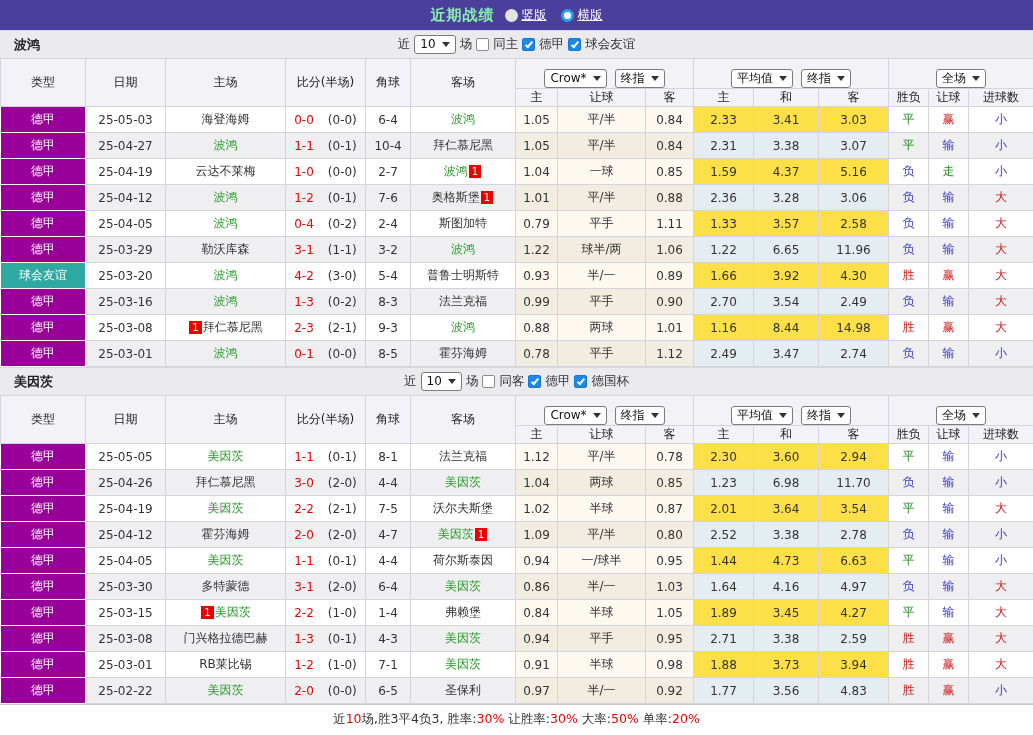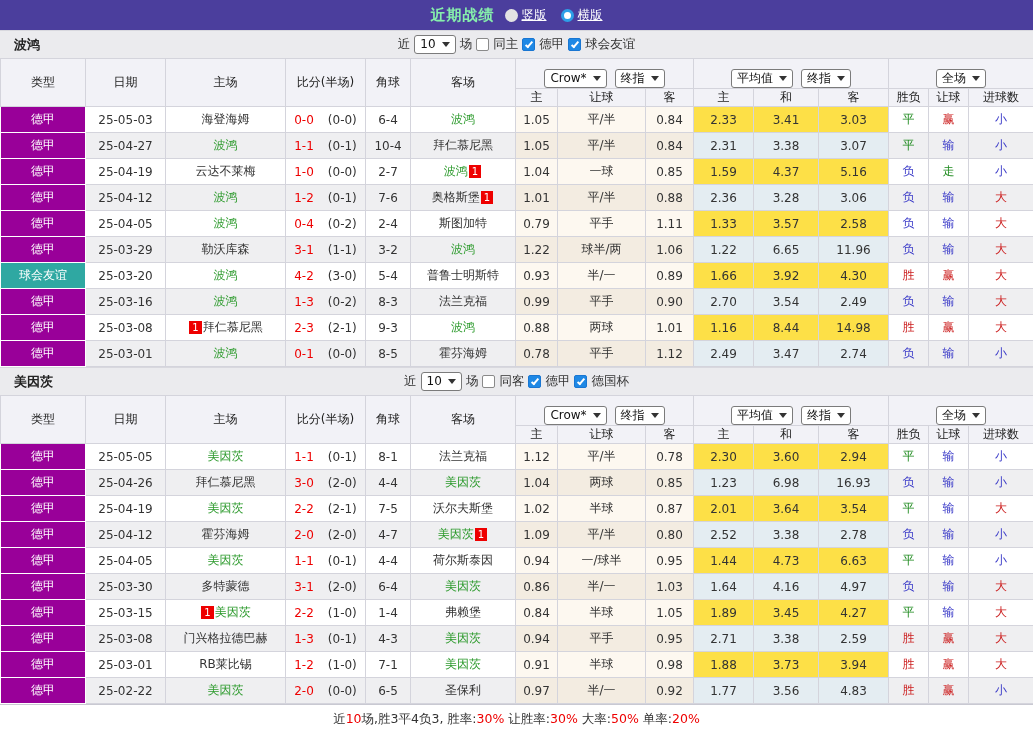--- a/index.html
+++ b/index.html
@@ -418,21 +418,21 @@
             <td>25-04-26</td>
             <td><span>拜仁慕尼黑</span></td>
             <td><span class="score-main">3-0</span><span class="score-half">(2-0)</span></td>
             <td>4-4</td>
             <td><span class="team-green">美因茨</span></td>
             <td class="c-crow">1.04</td>
             <td class="c-crow">两球</td>
             <td class="c-crow">0.85</td>
             <td class="c-avg">1.23</td>
             <td class="c-avg">6.98</td>
-            <td class="c-avg">16.93</td>
+            <td class="c-avg">11.70</td>
             <td class="res-b">负</td>
             <td class="res-b">输</td>
             <td class="res-b">小</td>
           </tr>
           <tr class="odd">
             <td class="lg lg-purple">德甲</td>
             <td>25-04-19</td>
             <td><span class="team-green">美因茨</span></td>
             <td><span class="score-main">2-2</span><span class="score-half">(2-1)</span></td>
             <td>7-5</td>

